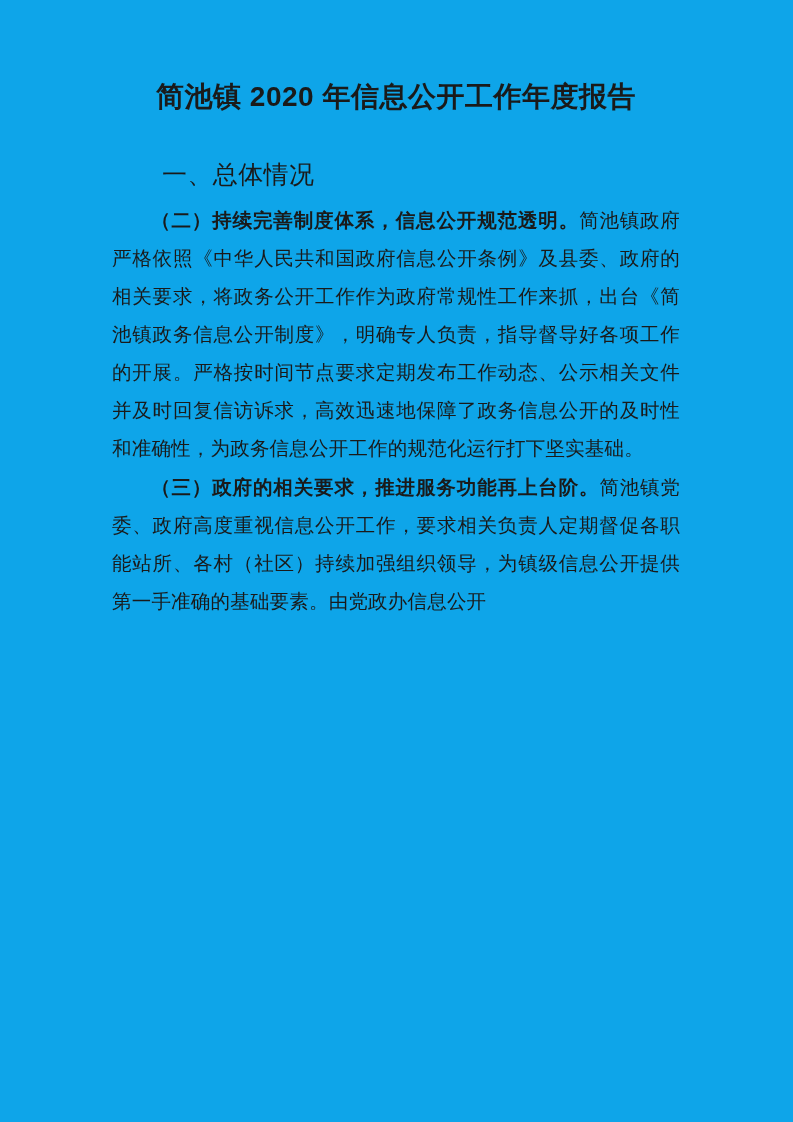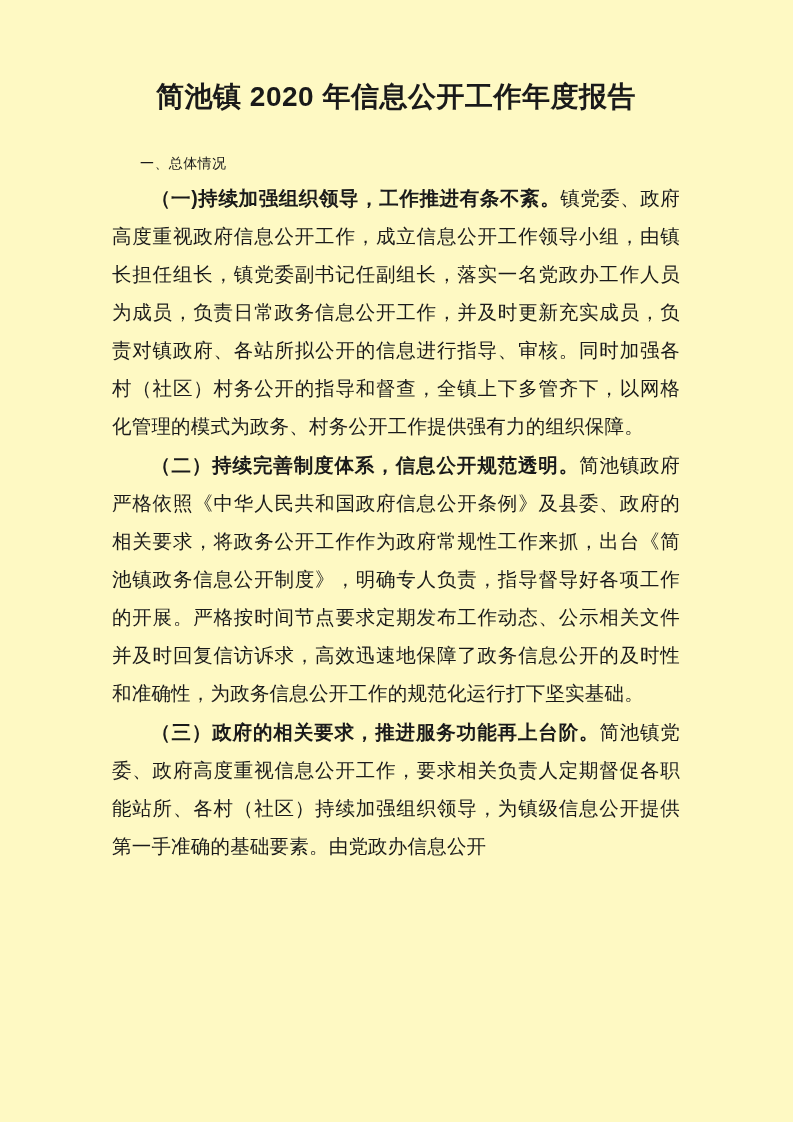--- a/index.html
+++ b/index.html
@@ -8,21 +8,21 @@
     background: #ffffff;
   }
   body {
     font-family: "Liberation Serif", "DejaVu Serif", serif;
   }
   .page {
     position: relative;
     width: 793px;
     height: 1122px;
     margin: 0 auto;
-    background: #fef9c3;
+    background: #0ea5e9;
     overflow: hidden;
     box-sizing: border-box;
   }
   .page-inner {
     position: absolute;
     left: 112px;
     top: 78px;
     width: 568px;
   }
   .doc-title {
@@ -31,21 +31,21 @@
     font-size: 28px;
     line-height: 1.35;
     color: #1a1a1a;
     text-align: center;
     letter-spacing: 0.5px;
     margin: 0 0 34px 0;
     white-space: nowrap;
   }
   .section-head {
     font-family: "Liberation Sans", "DejaVu Sans", sans-serif;
-    font-size: 14px;
+    font-size: 25px;
     line-height: 1.95;
     color: #1a1a1a;
     text-indent: 2em;
     margin: 0 0 2px 0;
     letter-spacing: 0.4px;
   }
   .para {
     font-size: 19.5px;
     line-height: 1.95;
     color: #1a1a1a;
@@ -69,23 +69,20 @@
 
 <div class="page">
   <div class="page-inner">
 
     <h1 class="doc-title">简池镇 2020 年信息公开工作年度报告</h1>
 
     <div class="section">
 
       <div class="section-head">一、总体情况</div>
 
-      <p class="para">
-        <span class="lead">（一)持续加强组织领导，工作推进有条不紊。</span><span class="body-text">镇党委、政府高度重视政府信息公开工作，成立信息公开工作领导小组，由镇长担任组长，镇党委副书记任副组长，落实一名党政办工作人员为成员，负责日常政务信息公开工作，并及时更新充实成员，负责对镇政府、各站所拟公开的信息进行指导、审核。同时加强各村（社区）村务公开的指导和督查，全镇上下多管齐下，以网格化管理的模式为政务、村务公开工作提供强有力的组织保障。</span>
-      </p>
 
       <p class="para">
         <span class="lead">（二）持续完善制度体系，信息公开规范透明。</span><span class="body-text">简池镇政府严格依照《中华人民共和国政府信息公开条例》及县委、政府的相关要求，将政务公开工作作为政府常规性工作来抓，出台《简池镇政务信息公开制度》，明确专人负责，指导督导好各项工作的开展。严格按时间节点要求定期发布工作动态、公示相关文件并及时回复信访诉求，高效迅速地保障了政务信息公开的及时性和准确性，为政务信息公开工作的规范化运行打下坚实基础。</span>
       </p>
 
       <p class="para">
         <span class="lead">（三）政府的相关要求，推进服务功能再上台阶。</span><span class="body-text">简池镇党委、政府高度重视信息公开工作，要求相关负责人定期督促各职能站所、各村（社区）持续加强组织领导，为镇级信息公开提供第一手准确的基础要素。由党政办信息公开</span>
       </p>
 
     </div>

